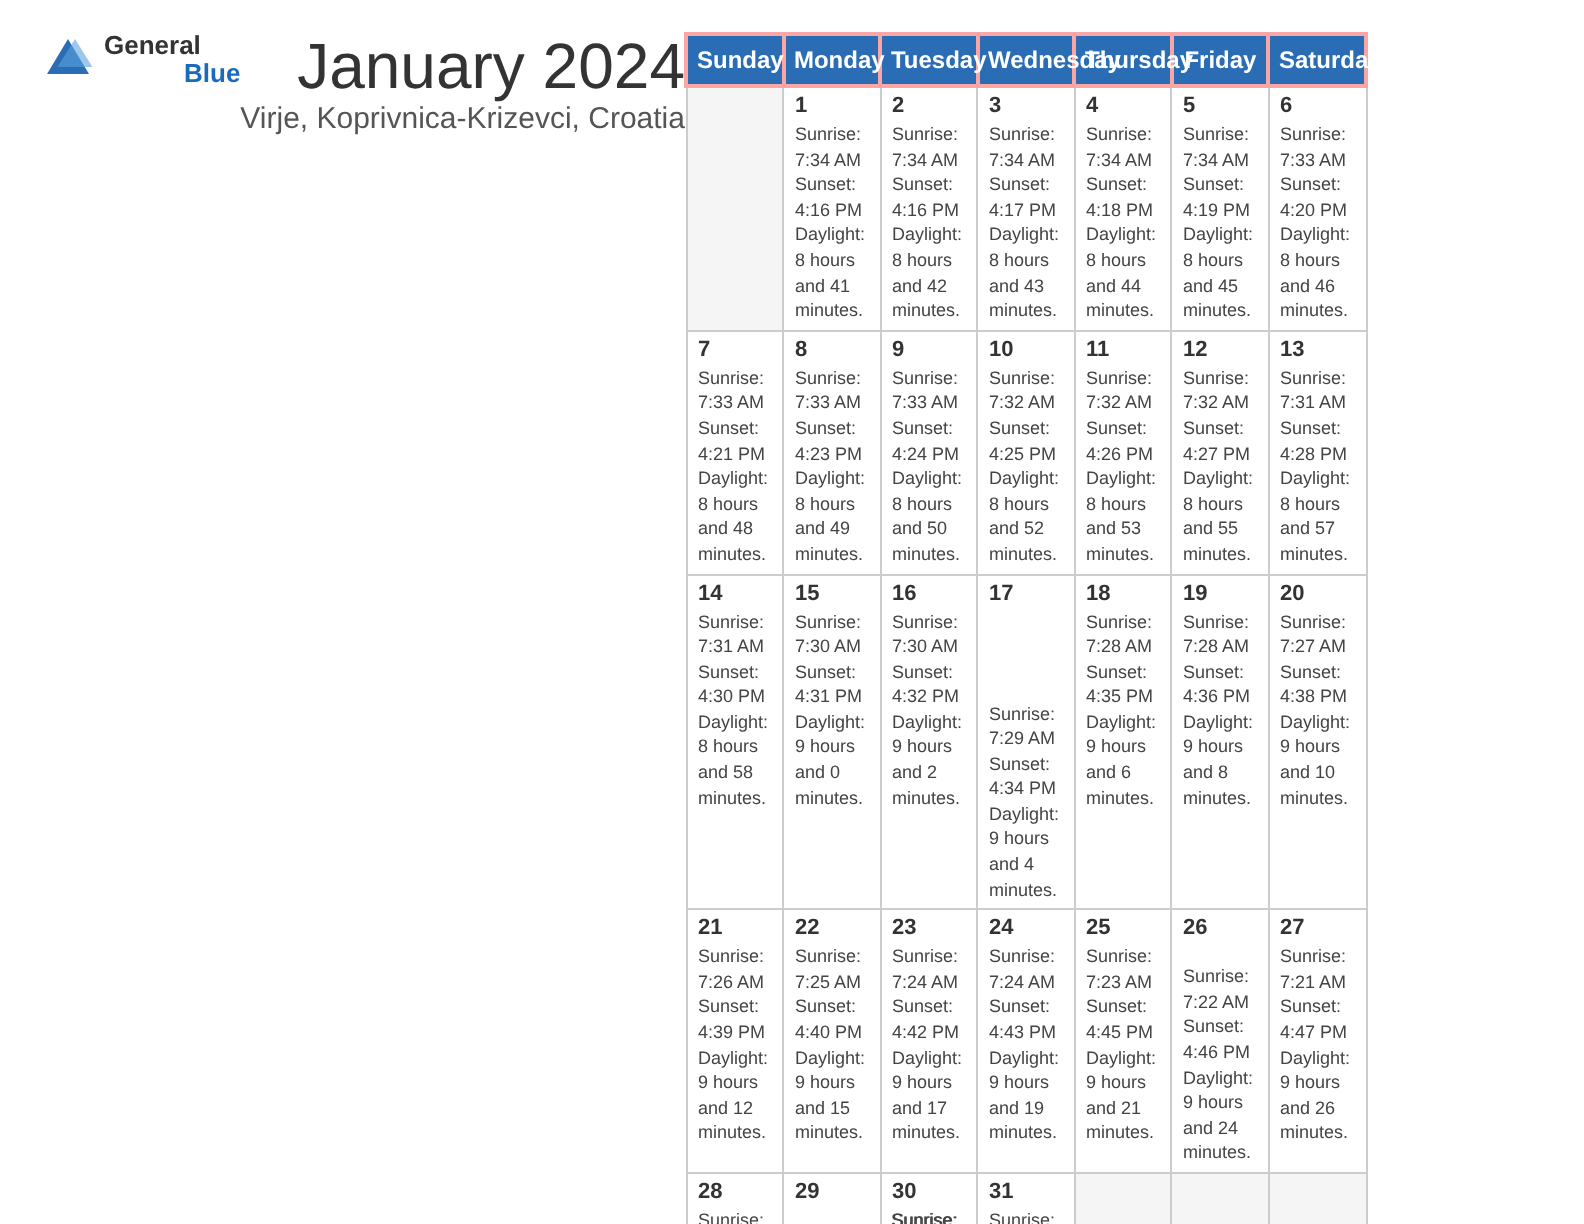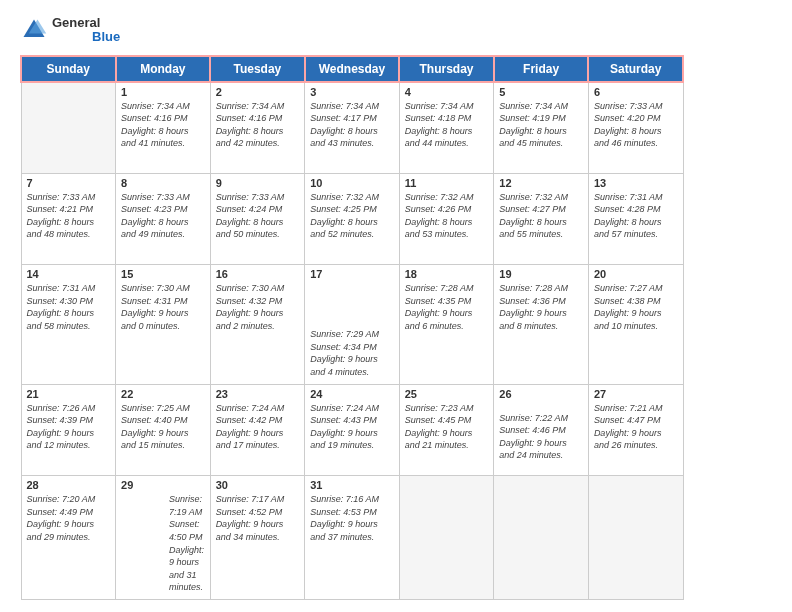--- a/index.html
+++ b/index.html
@@ -8,21 +8,21 @@
       height: 612px;
       font-family: Arial, sans-serif;
       background: #fff;
       overflow: hidden;
     }
     .page {
       width: 704px;
       height: 612px;
       padding: 16px 20px 12px 20px;
       display: flex;
-      flex-direction: column;
+      flex-direction: row;
     }
     .header {
       display: flex;
       justify-content: space-between;
       align-items: flex-start;
       margin-bottom: 10px;
     }
     .logo {
       display: flex;
       align-items: center;
@@ -85,38 +85,41 @@
     .day-number {
       font-size: 11px;
       font-weight: bold;
       color: #333;
       margin-bottom: 2px;
     }
     .cell-text {
       font-size: 9px;
       line-height: 1.4;
       color: #444;
-      font-style: italic;
     }
   </style>
 </head>
 <body>
 
 <div class="page">
   <div class="header">
     <div class="logo">
       <svg class="logo-icon" viewBox="0 0 32 32">
         <polygon points="16,4 28,24 4,24" fill="#2a6db5"></polygon>
         <polygon points="20,4 30,20 10,20" fill="#5ba3e0" opacity="0.6"></polygon>
       </svg>
       <div class="logo-text">
         <span class="general">General</span>
         <span class="blue">Blue</span>
       </div>
     </div>
+    <div class="title-block">
+      <h1>January 2024</h1>
+      <h2>Virje, Koprivnica-Krizevci, Croatia</h2>
+    </div>
   </div>
 
   <table class="calendar">
     <thead>
       <tr>
       <th>Sunday</th>
           <th>Monday</th>
           <th>Tuesday</th>
           <th>Wednesday</th>
           <th>Thursday</th>

